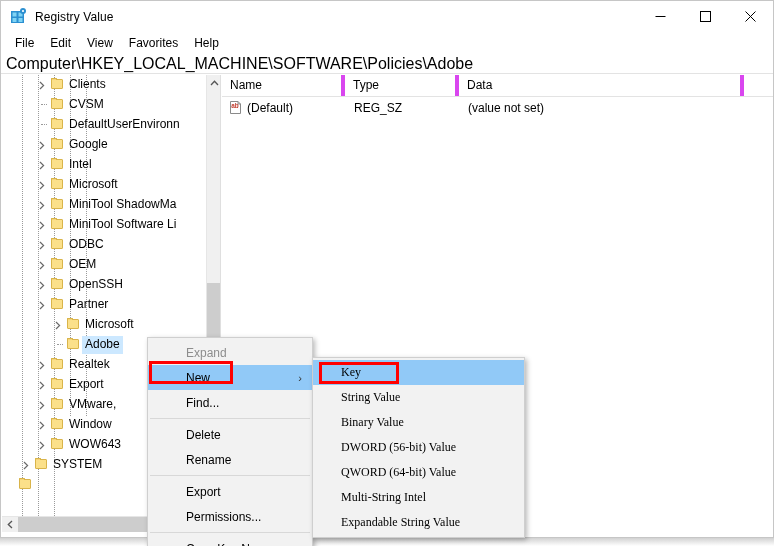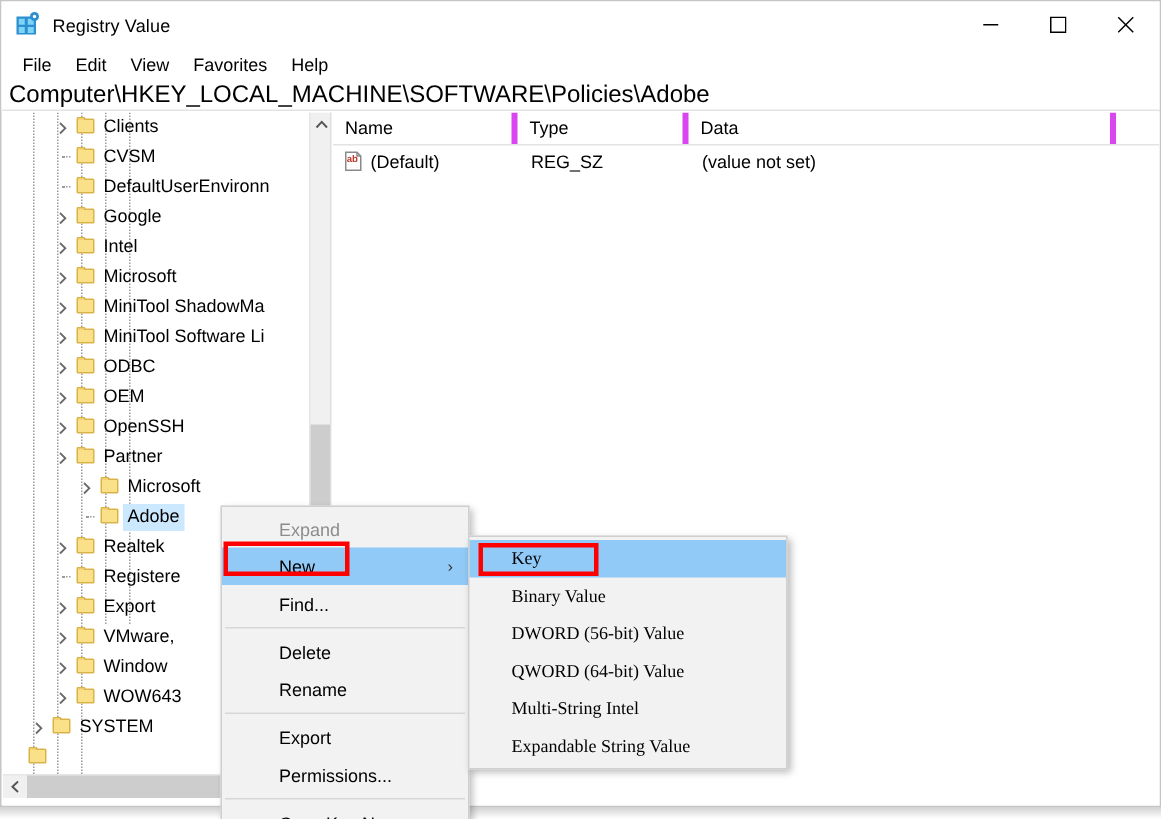--- a/index.html
+++ b/index.html
@@ -553,26 +553,20 @@
           <div class="chev">
             <svg width="6" height="9" viewBox="0 0 6 9">
               <polyline points="1,1 4.6,4.5 1,8" fill="none" stroke="#6a6a6a" stroke-width="1.2"></polyline>
             </svg>
           </div>
           <div class="folder"></div>
           <div class="tree-label-bg">Realtek</div>
         </div>
         <div class="tree-row">
           <div style="width: 32px; flex: 0 0 auto;"></div>
-          <div class="dotstub"></div>
-          <div class="folder"></div>
-          <div class="tree-label-bg">Registere</div>
-        </div>
-        <div class="tree-row">
-          <div style="width: 32px; flex: 0 0 auto;"></div>
           <div class="chev">
             <svg width="6" height="9" viewBox="0 0 6 9">
               <polyline points="1,1 4.6,4.5 1,8" fill="none" stroke="#6a6a6a" stroke-width="1.2"></polyline>
             </svg>
           </div>
           <div class="folder"></div>
           <div class="tree-label-bg">Export</div>
         </div>
         <div class="tree-row">
           <div style="width: 32px; flex: 0 0 auto;"></div>
@@ -692,20 +686,23 @@
       <div class="ctx-item">
         <span>Copy Key Name</span>
       </div>
     </div>
 
   <div id="sub-menu">
       <div class="sub-item hl">
         <span>Key</span>
       </div>
       <div class="sub-item">
+        <span>String Value</span>
+      </div>
+      <div class="sub-item">
         <span>Binary Value</span>
       </div>
       <div class="sub-item">
         <span>DWORD (56-bit) Value</span>
       </div>
       <div class="sub-item">
         <span>QWORD (64-bit) Value</span>
       </div>
       <div class="sub-item">
         <span>Multi-String Intel</span>

